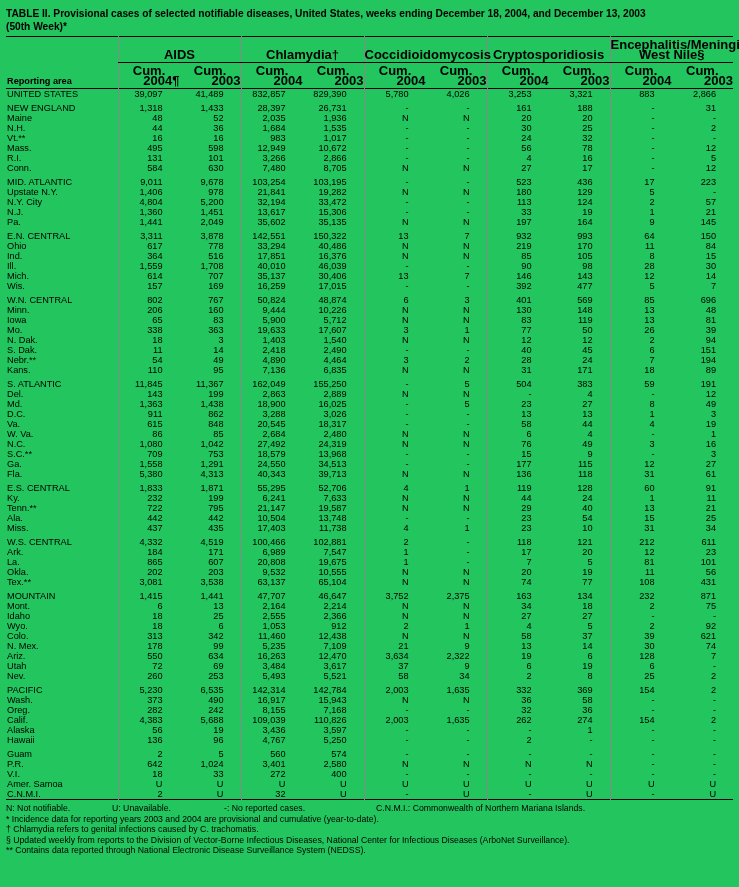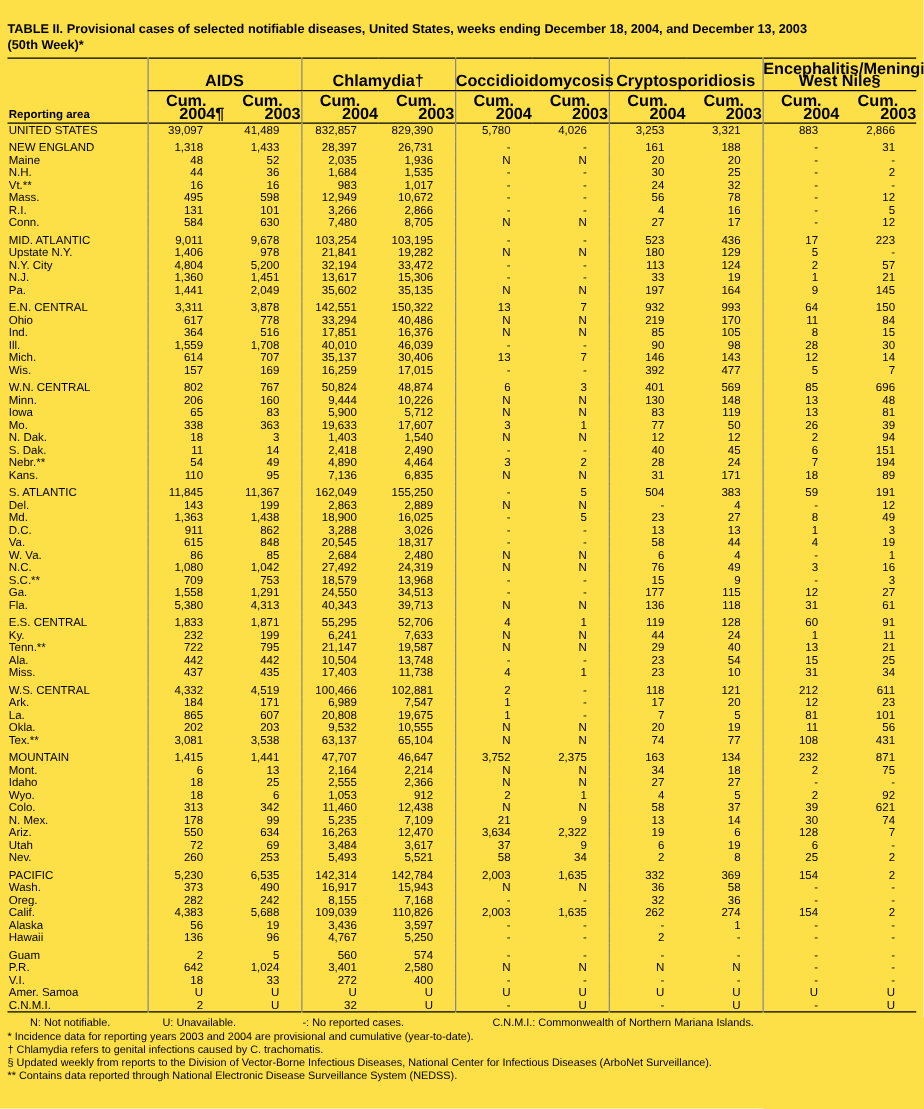--- a/index.html
+++ b/index.html
@@ -1,21 +1,21 @@
 <!DOCTYPE html>
 <html><head>
 <meta charset="utf-8">
 <style>
   * { box-sizing: border-box; }
   html, body { margin: 0; padding: 0; background: #ffffff; }
   .page {
     width: 739px; height: 887px; overflow: hidden;
-    padding: 18px 6px 0 6px;
+    padding: 8px 6px 0 6px;
     font-family: "Liberation Sans", sans-serif;
-    color: #000; background: #fde047;
+    color: #000; background: #22c55e;
   }
   .title { font-size: 10.2px; font-weight: bold; line-height: 12.5px; }
   table.main {
     border-collapse: collapse; table-layout: fixed;
     width: 727px; margin-top: 3px;
     border-top: 1px solid #000; border-bottom: 1px solid #000;
   }
   thead { border-bottom: 1px solid #000; }
   thead th { font-weight: bold; font-size: 13px; padding: 0; vertical-align: bottom; }
   th.area-head { text-align: left; padding: 0 0 2px 1px; font-size: 9.2px; }
@@ -25,21 +25,21 @@
   .vr { border-left: 1px solid #888; }
   tbody td {
     font-size: 9.2px; line-height: 10px; height: 10px;
     padding: 0; white-space: nowrap; overflow: hidden;
   }
   td.area { text-align: left; padding-left: 1px; }
   td.num  { text-align: right; padding-right: 17px; }
   tr.spacer td { height: 4px; line-height: 4px; font-size: 1px; }
   .footnotes { width: 727px; margin-top: 3px; font-size: 8.7px; line-height: 10.4px; }
   .legend { display: flex; margin-bottom: 1px; }
-  .legend span:nth-child(1) { width: 106px; margin-left: 18px; }
+  .legend span:nth-child(1) { width: 106px; }
   .legend span:nth-child(2) { width: 112px; }
   .legend span:nth-child(3) { width: 152px; }
   .note { padding-left: 9px; text-indent: -9px; }
 </style>
 </head>
 <body>
 
 <div class="page">
   <div class="title">
     <span>TABLE II. Provisional cases of selected notifiable diseases, United States, weeks ending December 18, 2004, and December 13, 2003</span><br>

